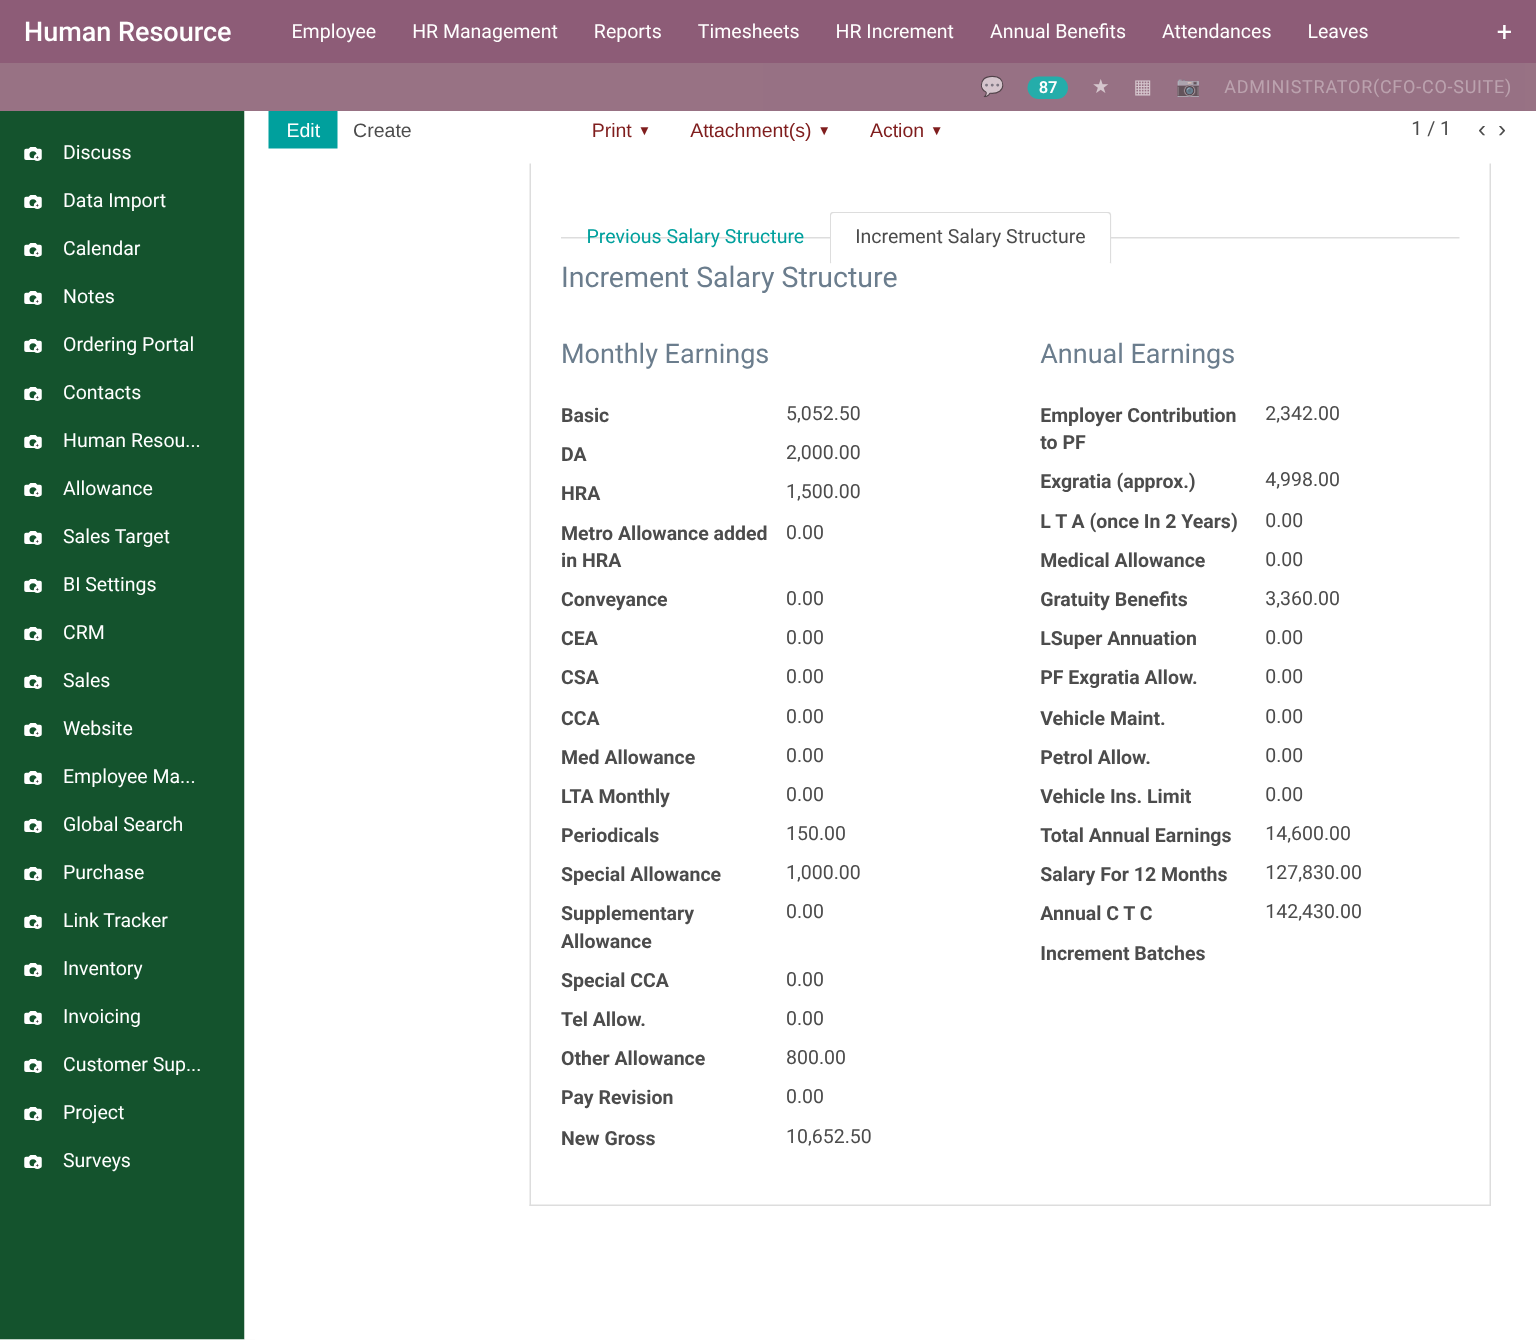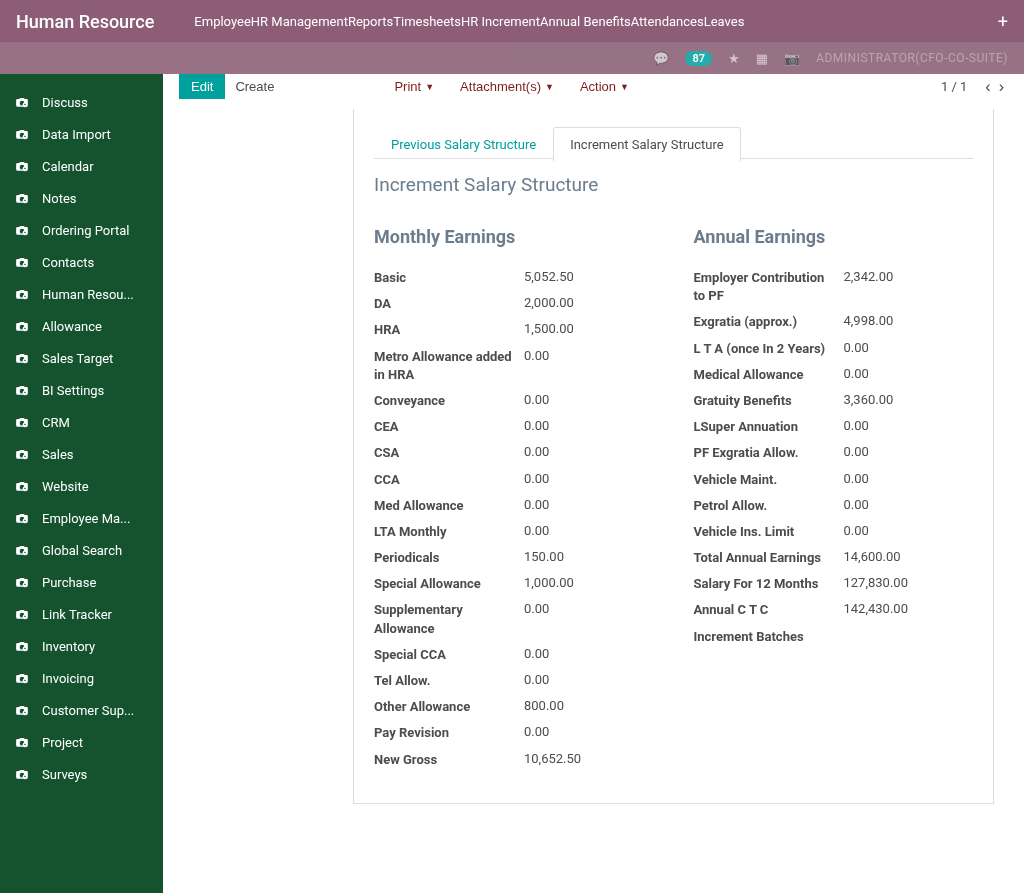--- a/index.html
+++ b/index.html
@@ -1,20 +1,20 @@
 <!DOCTYPE html>
 <html><head>
   <meta charset="utf-8">
   <style>
     * { box-sizing: border-box; margin: 0; padding: 0; }
     body { font-family: -apple-system, BlinkMacSystemFont, "Segoe UI", Roboto, "Helvetica Neue", Arial, sans-serif; font-size: 13px; color: #4c4c4c; background: #f9f9f9; }
     
     .topbar { background: #8d5c77; color: #fff; height: 42px; display: flex; align-items: center; padding: 11px 16px; }
     .app-title { font-size: 18px; font-weight: 500; margin-right: 40px; }
-    .top-menu { display: flex; flex: 1; }
+    .top-menu { display: flex; gap: 24px; flex: 1; }
     .top-menu-item { font-size: 13px; cursor: pointer; }
     .top-plus { font-size: 18px; cursor: pointer; }
     
     .subbar { background: #875a70; height: 32px; display: flex; justify-content: flex-end; align-items: center; padding: 0 16px; gap: 16px; color: #fff; opacity: 0.85; }
     .badge { background: #00a09d; color: #fff; border-radius: 10px; padding: 1px 7px; font-size: 11px; font-weight: 600; }
     .subbar-icon { opacity: 0.6; font-size: 13px; }
     .admin-text { opacity: 0.35; font-size: 12px; letter-spacing: 0.5px; }
     
     .layout { display: flex; height: calc(100vh - 74px); }
     
@@ -35,29 +35,29 @@
     .btn-create { background: transparent; border: none; font-size: 13px; cursor: pointer; color: #4c4c4c; margin-right: 120px; }
     .dd { background: transparent; border: none; font-size: 13px; cursor: pointer; color: #7f1d1d; margin-right: 26px; display: inline-flex; align-items: center; gap: 4px; }
     .caret { font-size: 9px; }
     .spacer { flex: 1; }
     .pager { font-size: 13px; color: #4c4c4c; margin-right: 14px; }
     .arrow-btn { background: transparent; border: none; font-size: 16px; cursor: pointer; color: #4c4c4c; padding: 0 4px; }
     
     .form-card { margin: 0 30px 20px 190px; border: 1px solid #ddd; border-top: none; padding: 14px 20px 30px; background: #fff; }
     
     .tabs { display: flex; border-bottom: 1px solid #ddd; margin-bottom: 14px; }
-    .tab { padding: 9px 16px; font-size: 13px; cursor: pointer; border: 1px solid transparent; position: relative; top: 4px; }
+    .tab { padding: 9px 16px; font-size: 13px; cursor: pointer; border: 1px solid transparent; position: relative; top: 18px; }
     .tab.inactive { color: #00a09d; }
     .tab.active { color: #4c4c4c; border: 1px solid #ddd; border-bottom: 1px solid #fff; border-radius: 3px 3px 0 0; background: #fff; }
     
     .section-title-main { color: #6b7d8d; font-size: 19px; font-weight: 400; margin-bottom: 30px; }
     
     .columns { display: flex; gap: 40px; }
     .col { flex: 1; }
-    .col-title { color: #6b7d8d; font-size: 18px; font-weight: 700; margin-bottom: 18px; }
+    .col-title { color: #6b7d8d; font-size: 18px; font-weight: 400; margin-bottom: 18px; }
     
     .field-row { display: flex; align-items: flex-start; padding: 4px 0; }
     .field-label { width: 150px; font-weight: 700; font-size: 13px; color: #4c4c4c; flex-shrink: 0; line-height: 1.4; padding-right: 8px; }
     .field-value { font-size: 13px; color: #4c4c4c; }
     
     .cam-icon { fill: #fff; }
   </style>
 </head>
 <body>
 

